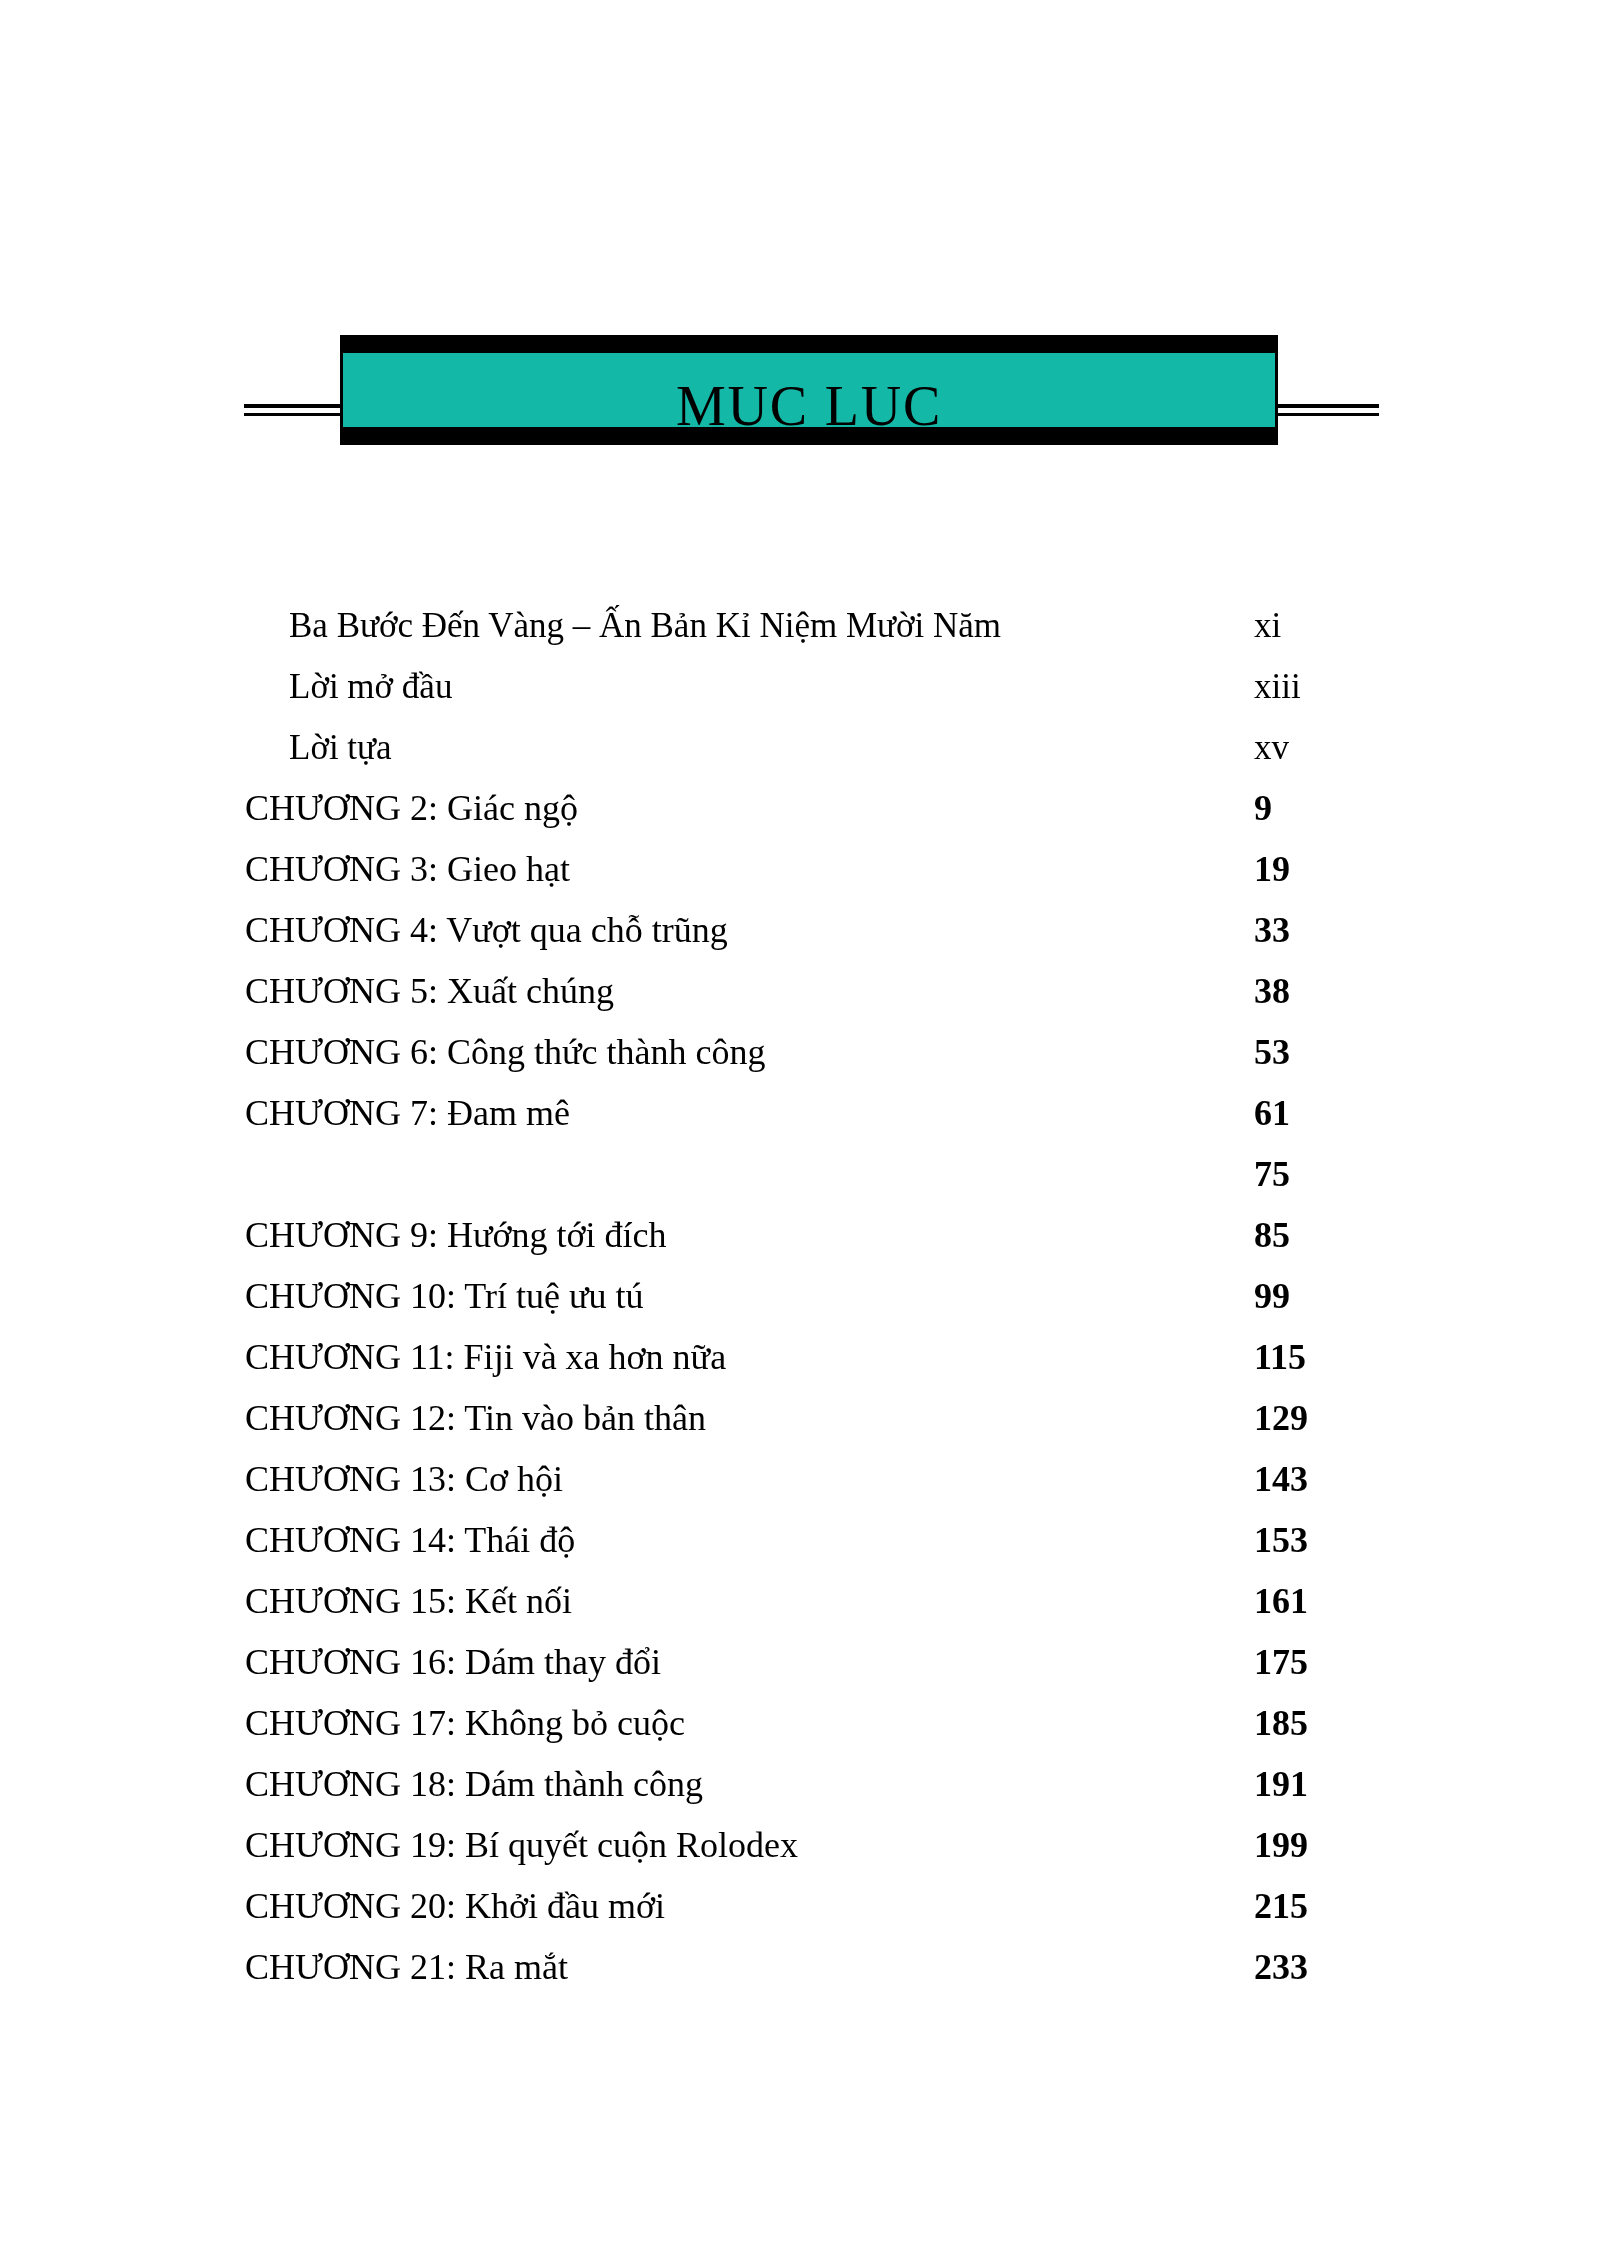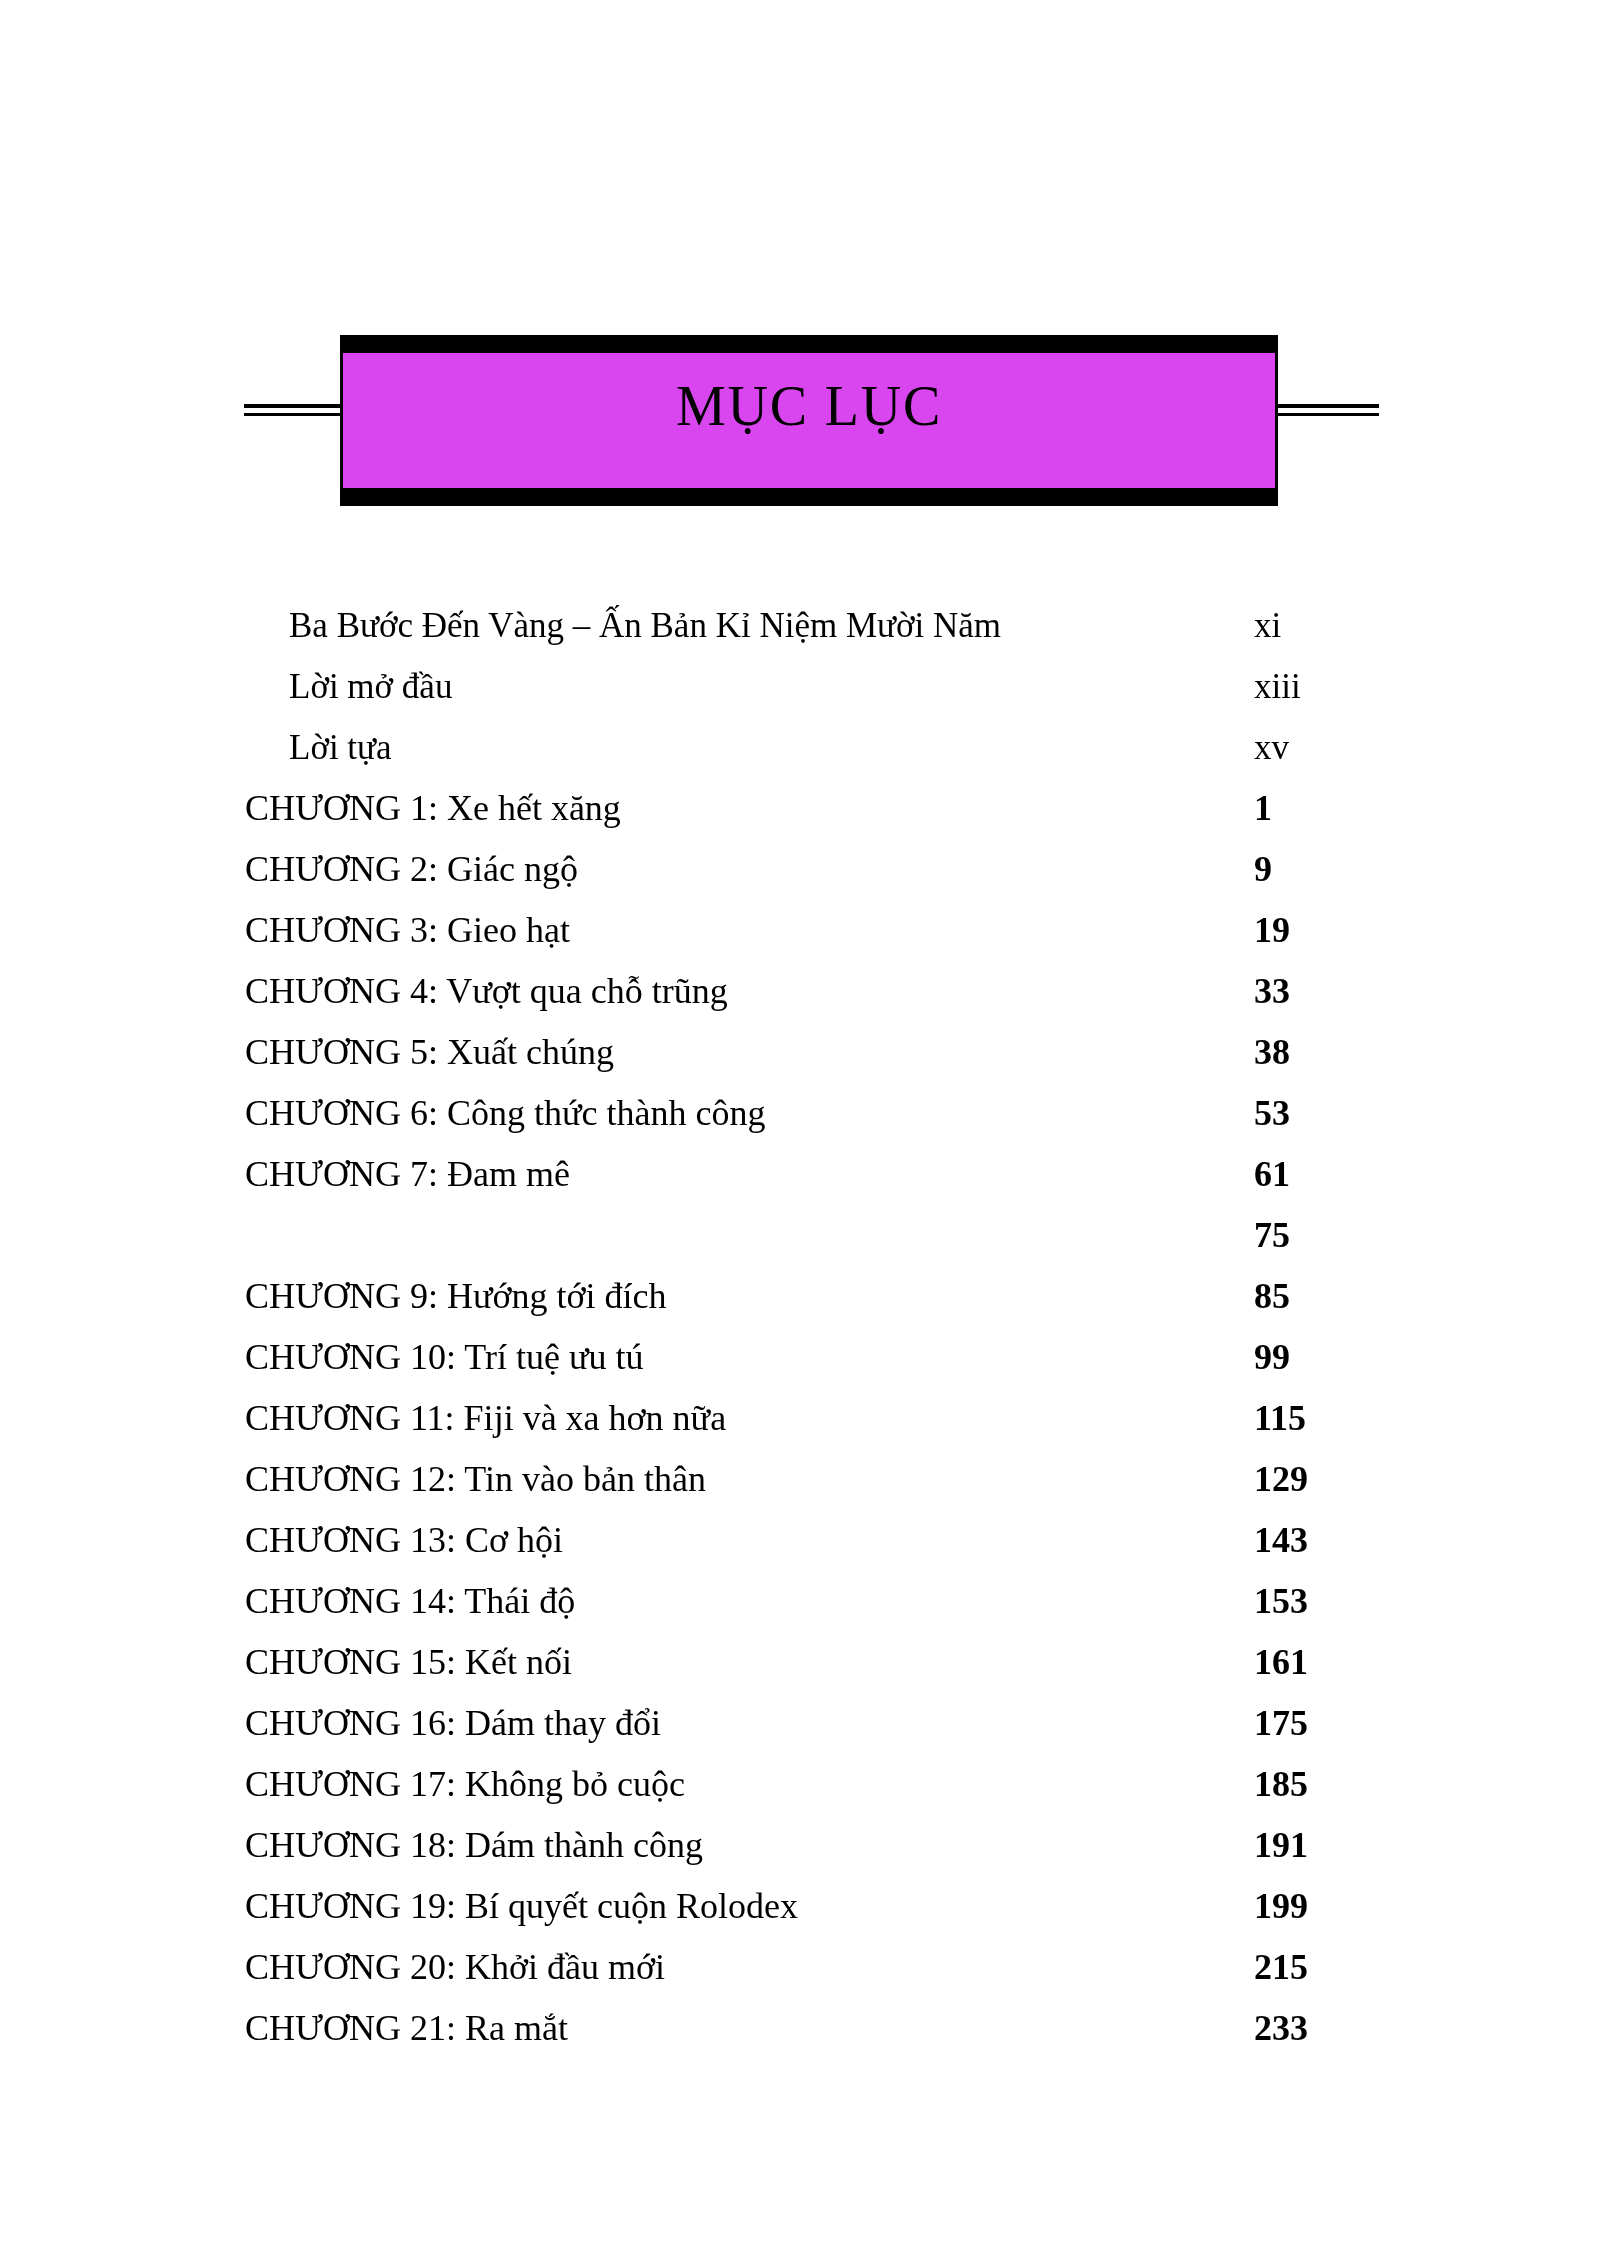--- a/index.html
+++ b/index.html
@@ -47,25 +47,25 @@
     background: #000000;
   }
   .banner .rule2.left  { left: 0px;  width: 105px; }
   .banner .rule2.right { right: 0px; width: 105px; }
 
   .banner-box {
     position: absolute;
     left: 96px;
     top: 0px;
     width: 938px;
-    height: 171px;
+    height: 110px;
     border-left: 3.6px solid #000;
     border-right: 3.6px solid #000;
     box-sizing: border-box;
-    background: #d946ef;
+    background: #14b8a6;
   }
   .banner-bar {
     position: absolute;
     left: 0;
     width: 100%;
     height: 18px;
     background: #000000;
   }
   .banner-bar.top { top: 0; }
   .banner-bar.bottom { bottom: 0; }
@@ -154,25 +154,20 @@
       <span class="spacer"></span>
       <span class="page-num">xiii</span>
     </div>
     <div class="toc-row front">
       <span class="label">Lời tựa</span>
       <span class="spacer"></span>
       <span class="page-num">xv</span>
     </div>
 
     <div class="toc-row chapter">
-      <span class="label">CHƯƠNG 1: Xe hết xăng</span>
-      <span class="spacer"></span>
-      <span class="page-num">1</span>
-    </div>
-    <div class="toc-row chapter">
       <span class="label">CHƯƠNG 2: Giác ngộ</span>
       <span class="spacer"></span>
       <span class="page-num">9</span>
     </div>
     <div class="toc-row chapter">
       <span class="label">CHƯƠNG 3: Gieo hạt</span>
       <span class="spacer"></span>
       <span class="page-num">19</span>
     </div>
     <div class="toc-row chapter">

